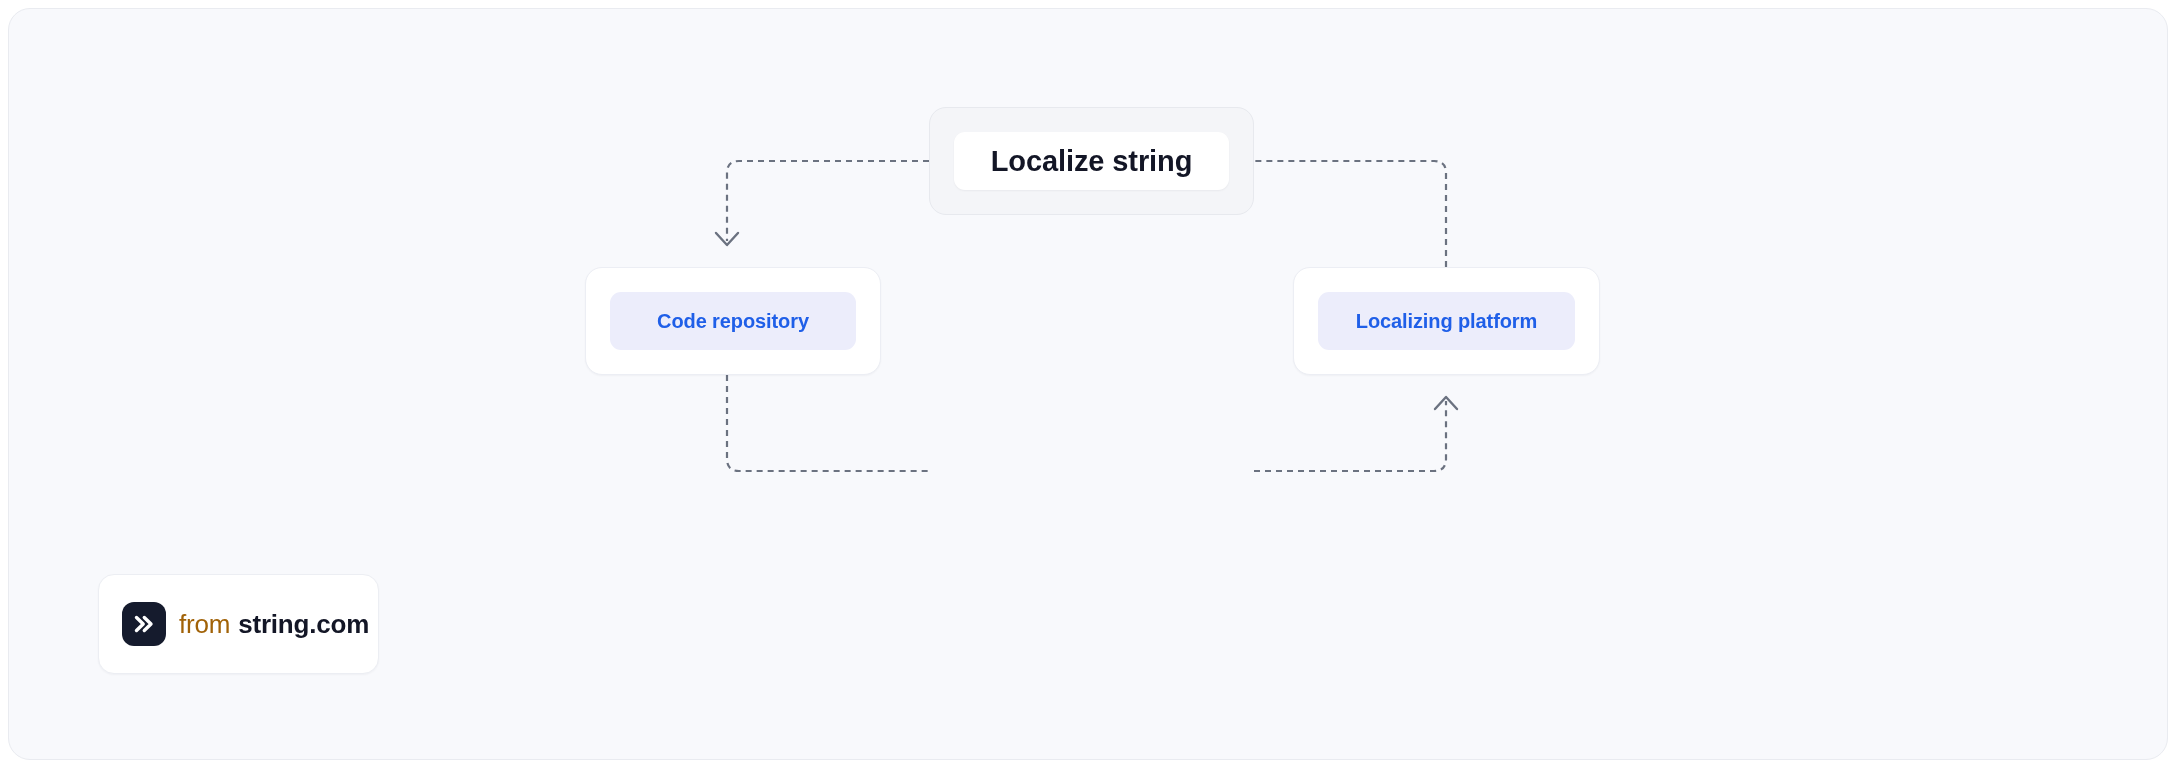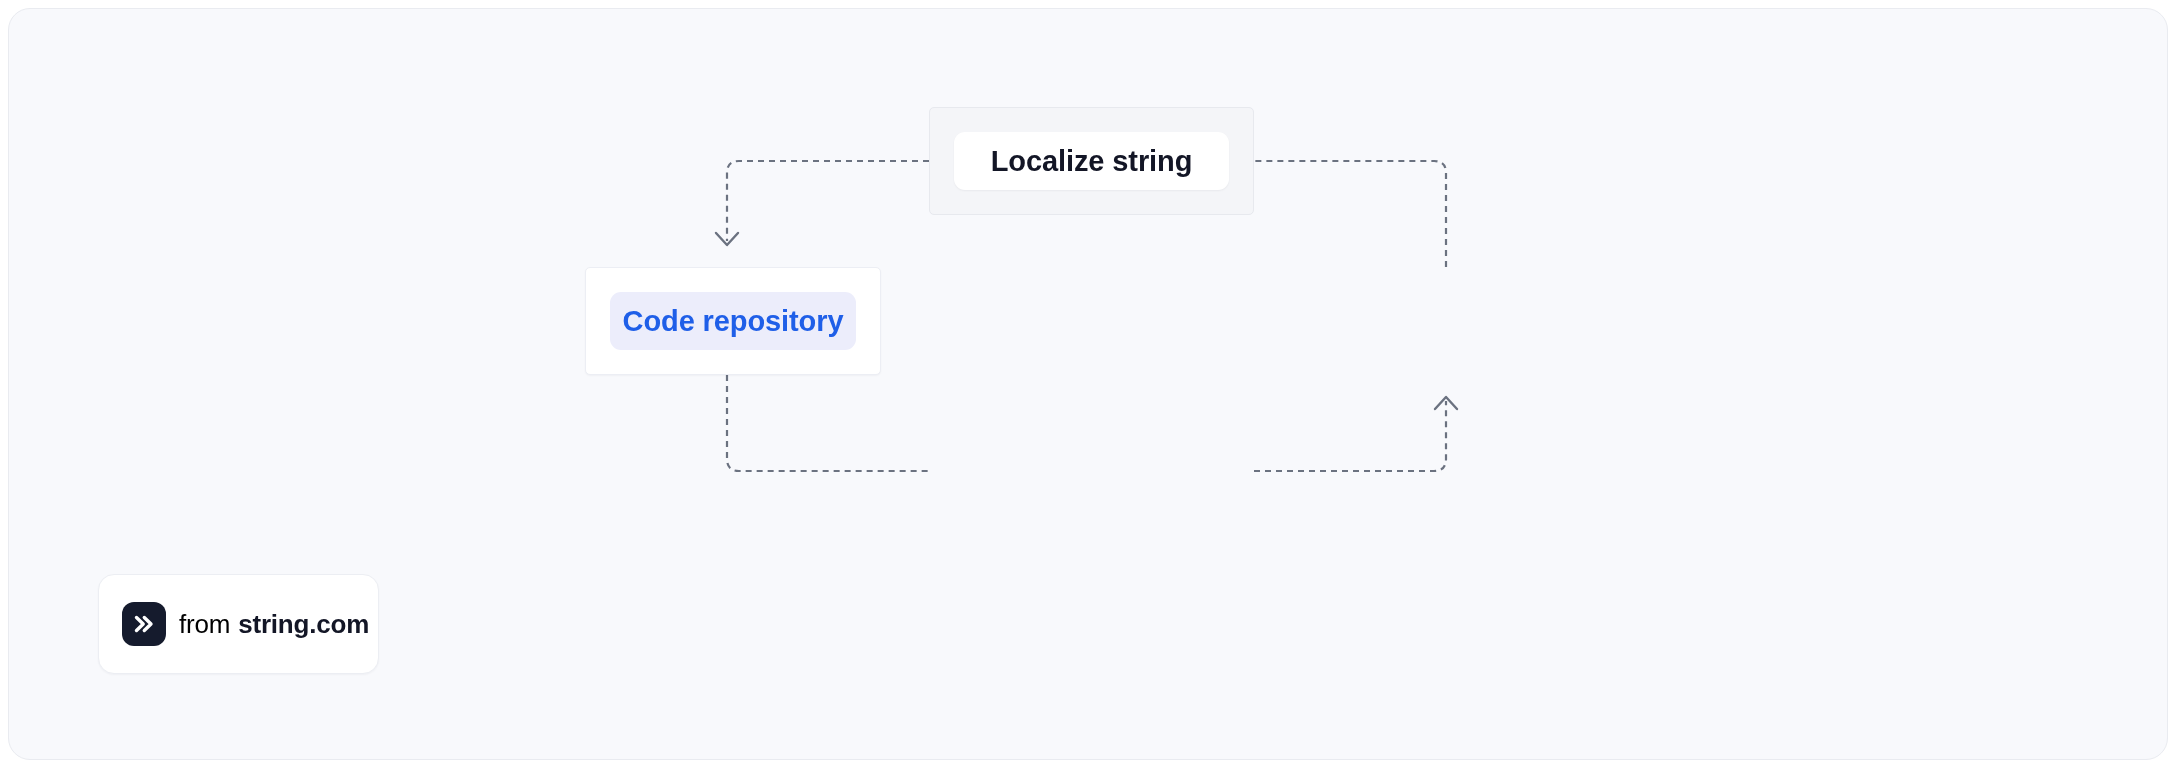--- a/index.html
+++ b/index.html
@@ -37,21 +37,21 @@
     left: 0;
     top: 0;
     width: 2160px;
     height: 752px;
     pointer-events: none;
   }
 
   
   .node {
     position: absolute;
-    border-radius: 5px;
+    border-radius: 17px;
     display: flex;
     align-items: center;
     justify-content: center;
     padding: 24px;
   }
 
   .node-inner {
     width: 100%;
     height: 100%;
     border-radius: 11px;
@@ -77,21 +77,21 @@
 
   
   .node.accent {
     background: #ffffff;
     border: 1px solid #eceef4;
     box-shadow: 0 1px 2px rgba(20,24,40,0.04);
   }
   .node.accent .node-inner {
     background: #ecedfb;
     color: #1f5fe8;
-    font-size: 29px;
+    font-size: 20px;
     font-weight: bold;
     letter-spacing: -0.1px;
     text-align: center;
   }
 
   #node-localize-string   { left: 920px;  top: 98px;  width: 325px; height: 108px; }
   #node-code-repository   { left: 576px;  top: 258px; width: 296px; height: 108px; }
   #node-localizing-platform { left: 1284px; top: 258px; width: 307px; height: 108px; }
   #node-unlocalized-string { left: 920px; top: 408px; width: 325px; height: 108px; }
 
@@ -124,21 +124,21 @@
   }
   #brand-logo-icon svg { display: block; }
 
   .badge-text {
     font-size: 26px;
     letter-spacing: -0.2px;
     display: flex;
     align-items: baseline;
     gap: 8px;
   }
-  #badge-from { color: #000000; font-weight: normal; }
+  #badge-from { color: #a16207; font-weight: normal; }
   #badge-domain { color: #131626; font-weight: bold; }
 </style>
 </head>
 <body>
 
 <div id="canvas">
 
   <div id="diagram">
 
     <svg id="edges" viewBox="0 0 2160 752" width="2160" height="752">
@@ -163,20 +163,23 @@
     </svg>
 
     <div class="node plain" id="node-localize-string">
       <div class="node-inner">Localize string</div>
     </div>
 
     <div class="node accent" id="node-code-repository">
       <div class="node-inner">Code repository</div>
     </div>
 
+    <div class="node accent" id="node-localizing-platform">
+      <div class="node-inner">Localizing platform</div>
+    </div>
 
 
   </div>
 
   <div id="attribution-badge">
     <span id="brand-logo-icon">
       <svg width="26" height="26" viewBox="0 0 26 26" aria-hidden="true">
         <path d="M5.5 6.5 L12.2 13 L5.5 19.5" fill="none" stroke="#ffffff" stroke-width="3.4" stroke-linecap="round" stroke-linejoin="round"></path>
         <path d="M13.3 6.5 L20 13 L13.3 19.5" fill="none" stroke="#ffffff" stroke-width="3.4" stroke-linecap="round" stroke-linejoin="round"></path>
       </svg>

